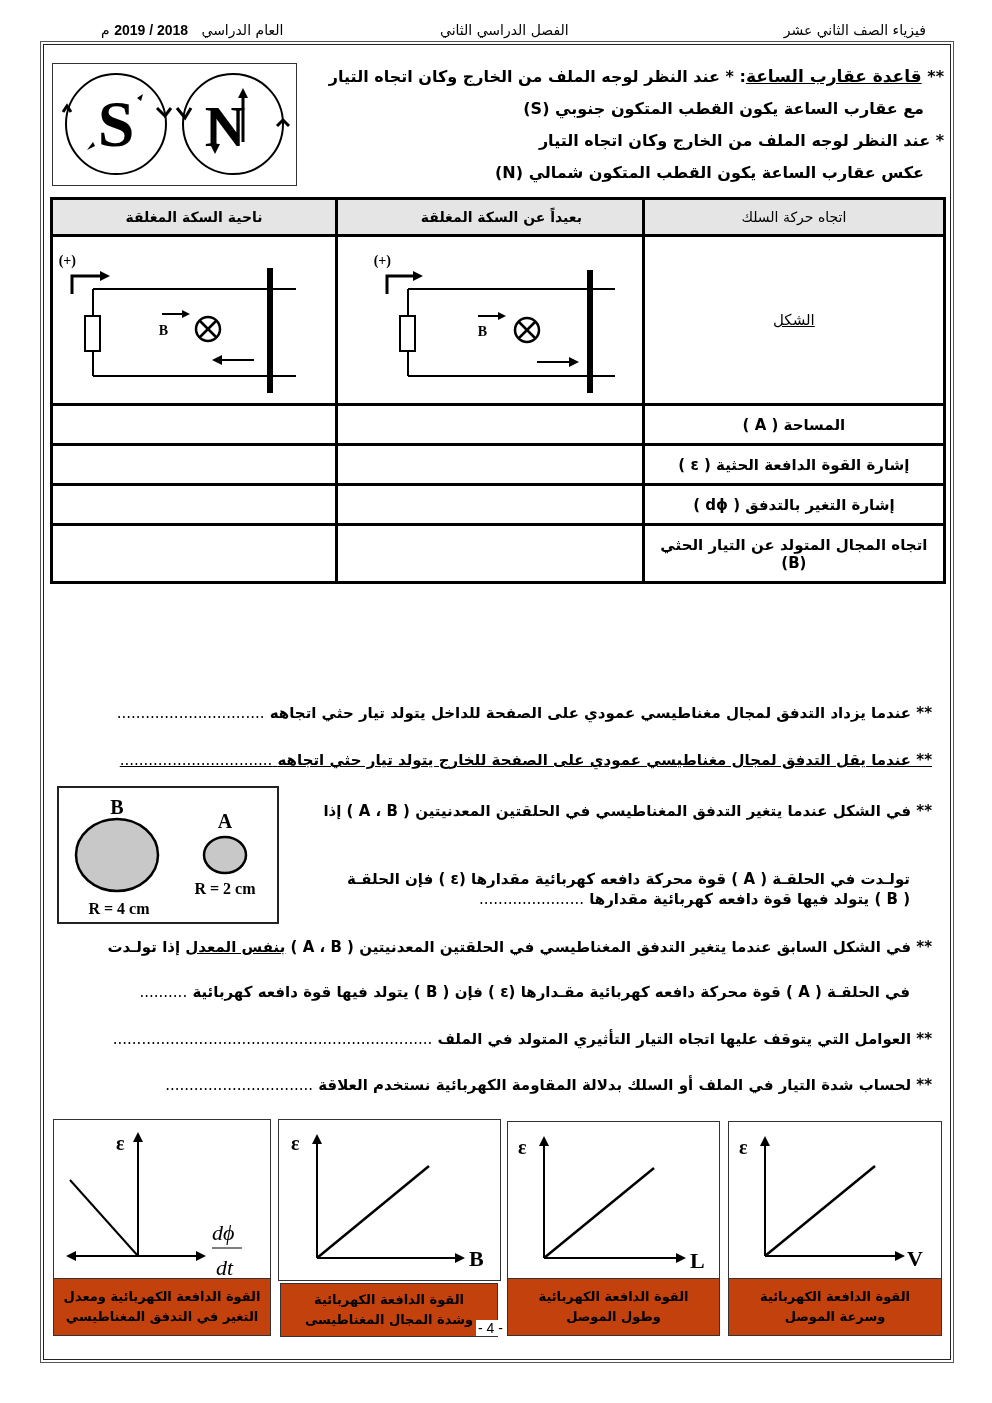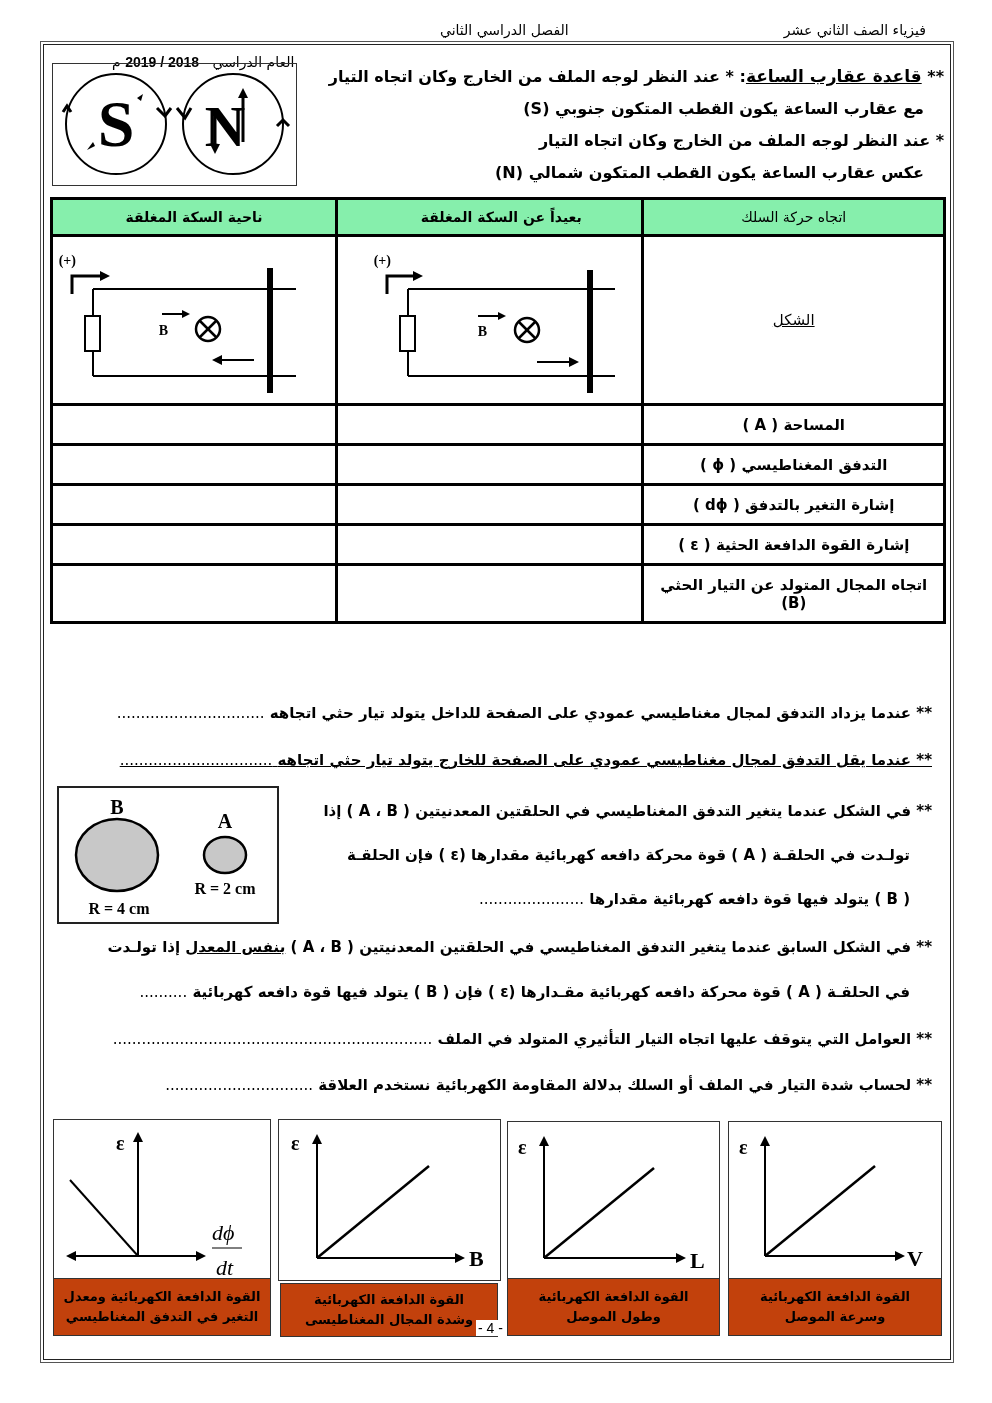--- a/index.html
+++ b/index.html
@@ -7,36 +7,36 @@
   .abs{position:absolute;}
   .hdr{font-size:14px;top:22px;direction:rtl;white-space:nowrap;}
   .hdr b{font-family:"Liberation Sans",sans-serif;font-weight:bold;font-size:14px;}
   .frame-outer{left:40px;top:41px;width:912px;height:1320px;border:1px solid #555;box-shadow:inset 0 0 0 2px #fff, inset 0 0 0 3px #222;}
   .rule-box{left:52px;top:63px;width:243px;height:121px;border:1.5px solid #333;}
   .rule-text{right:48px;top:60px;width:660px;direction:rtl;text-align:right;font-weight:bold;font-size:16px;line-height:32px;font-family:"DejaVu Sans",sans-serif;}
   .rule-text .title{text-decoration:underline;font-weight:bold;font-size:17px;}
   .rule-text .l2,.rule-text .l4{padding-right:20px;}
   table.main{position:absolute;left:50px;top:197px;width:896px;border-collapse:collapse;direction:rtl;}
   table.main td,table.main th{border:3px solid #000;text-align:center;font-family:"DejaVu Sans",sans-serif;}
-  table.main th{background:#86efac;height:32px;font-size:14px;font-weight:bold;}
+  table.main th{background:#e5e5e5;height:32px;font-size:14px;font-weight:bold;}
   table.main th.first{font-weight:normal;font-size:14px;}
   table.main td.lbl{font-size:15px;font-weight:bold;}
   .q{direction:rtl;text-align:right;font-weight:bold;font-size:15px;white-space:nowrap;font-family:"DejaVu Sans",sans-serif;}
   .dots{font-weight:normal;letter-spacing:1px;}
   .ring-box{left:57px;top:786px;width:218px;height:134px;border:2px solid #222;}
   .gbox{border:1.5px solid #333;background:#fff;}
   .glabel{border:1.5px solid #333;background:#c2410c;direction:rtl;text-align:center;font-size:13px;font-weight:bold;line-height:20px;display:flex;align-items:center;justify-content:center;}
   svg text{font-family:"Liberation Serif",serif;}
 </style>
 </head>
 <body>
 
 <div class="abs hdr" style="right:66px;">فيزياء الصف الثاني عشر</div>
 <div class="abs hdr" style="left:440px;">الفصل الدراسي الثاني</div>
-<div class="abs hdr" style="left:112px;margin-top:32px;">
+<div class="abs hdr" style="left:101px;">
   <span>العام الدراسي</span>
   &nbsp;&nbsp;<b>2018 / 2019</b>
   <span>م</span>
 </div>
 
 <div class="abs frame-outer"></div>
 
 <div class="abs rule-box">
   <svg width="243" height="121" viewBox="0 0 243 121">
     <g>
@@ -126,31 +126,26 @@
         <path d="M168 117 l-10 5 l10 5 z" fill="#000"></path>
       </svg>
     </td>
   </tr>
   <tr style="height:40px;">
     <td class="lbl">المساحة ( A )</td>
     <td></td>
         <td></td>
   </tr>
   <tr style="height:40px;">
-    <td class="lbl">التدفق المغناطيسي ( ϕ )</td>
+    <td class="lbl">إشارة القوة الدافعة الحثية ( ε )</td>
     <td></td>
         <td></td>
   </tr>
   <tr style="height:40px;">
     <td class="lbl">إشارة التغير بالتدفق ( dϕ )</td>
-    <td></td>
-        <td></td>
-  </tr>
-  <tr style="height:40px;">
-    <td class="lbl">إشارة القوة الدافعة الحثية ( ε )</td>
     <td></td>
         <td></td>
   </tr>
   <tr style="height:58px;">
     <td class="lbl">اتجاه المجال المتولد عن التيار الحثي (B)</td>
     <td></td>
         <td></td>
   </tr>
 </tbody>
   </table>
@@ -169,21 +164,21 @@
     <text x="58" y="26" text-anchor="middle" font-size="20" font-weight="bold">B</text>
     <ellipse cx="58" cy="67" rx="41" ry="36" fill="#c8c8c8" stroke="#000" stroke-width="2.5"></ellipse>
     <text x="60" y="126" text-anchor="middle" font-size="16" font-weight="bold">R  = 4 cm</text>
     <text x="166" y="40" text-anchor="middle" font-size="20" font-weight="bold" font-family="DejaVu Sans, sans-serif">A</text>
     <ellipse cx="166" cy="67" rx="21" ry="18" fill="#c8c8c8" stroke="#000" stroke-width="2.5"></ellipse>
     <text x="166" y="106" text-anchor="middle" font-size="16" font-weight="bold">R  = 2 cm</text>
   </svg>
 </div>
 
 <div class="abs q" style="right:60px;top:802px;">** في الشكل عندما يتغير التدفق المغناطيسي في الحلقتين المعدنيتين ( A ، B ) إذا</div>
-<div class="abs q" style="right:82px;top:846px;">تولـدت في الحلقـة ( A ) قوة محركة دافعه كهربائية مقدارها (ε ) فإن الحلقـة</div>
+<div class="abs q" style="right:82px;top:870px;">تولـدت في الحلقـة ( A ) قوة محركة دافعه كهربائية مقدارها (ε ) فإن الحلقـة</div>
 <div class="abs q" style="right:82px;top:890px;">
   <span>( B ) يتولد فيها قوة دافعه كهربائية مقدارها</span>
   <span class="dots">......................</span>
 </div>
 
 <div class="abs q" style="right:60px;top:938px;">
   <span>** في الشكل السابق عندما يتغير التدفق المغناطيسي في الحلقتين المعدنيتين ( A ، B )</span>
   <span style="text-decoration:underline;">بنفس المعدل</span>
   <span>إذا تولـدت</span>
 </div>

